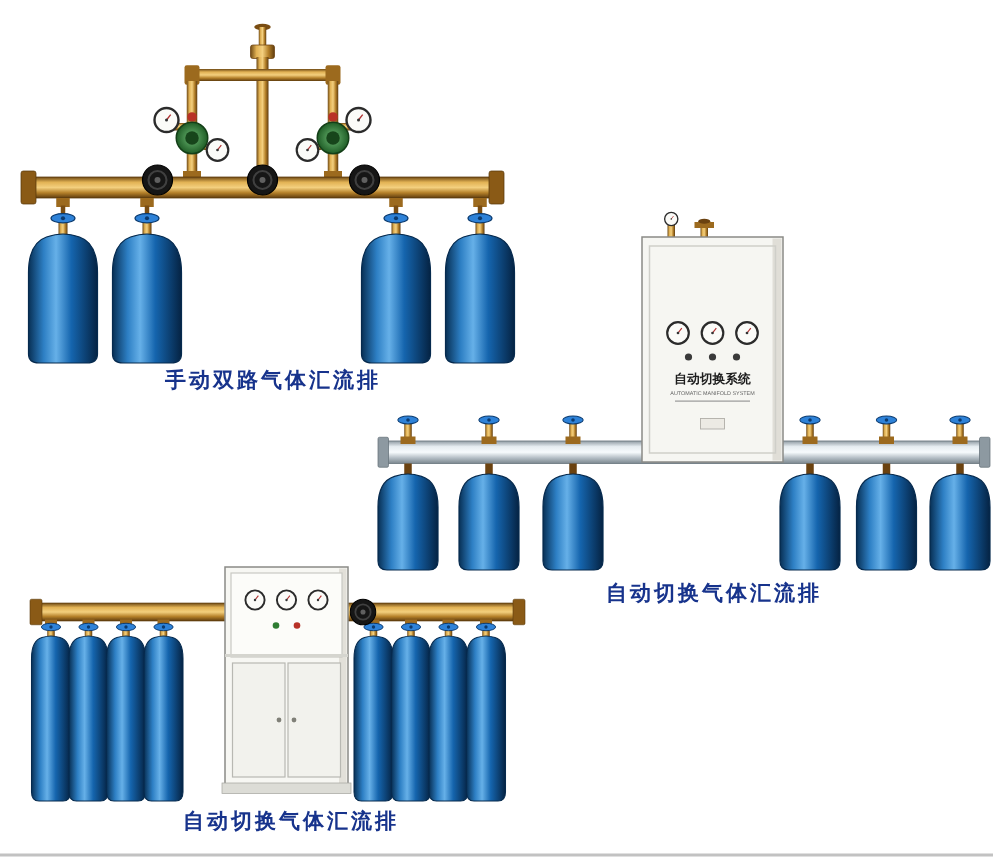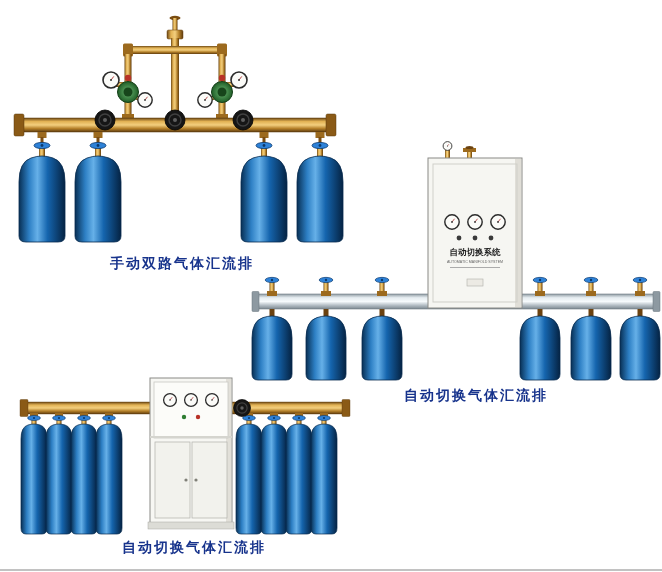--- a/index.html
+++ b/index.html
@@ -223,19 +223,19 @@
       <rect x="132" y="64" width="82" height="2" fill="#d5d5cf"></rect>
       <rect x="137" y="70" width="35" height="76" fill="#f2f2ed" stroke="#b8b8b2" stroke-width="0.8"></rect>
       <rect x="174" y="70" width="35" height="76" fill="#f2f2ed" stroke="#b8b8b2" stroke-width="0.8"></rect>
       <circle cx="168" cy="108" r="1.6" fill="#808078"></circle>
       <circle cx="178" cy="108" r="1.6" fill="#808078"></circle>
       <rect x="130" y="150" width="86" height="7" fill="#dcdcd6" stroke="#a8a8a2" stroke-width="0.5"></rect>
     </g>
   </g>
 </svg>
 
-<div class="caption" style="left:110px;top:255px;">手动双路气体汇流排</div>
+<div class="caption" style="left:110px;top:245px;">手动双路气体汇流排</div>
 <div class="caption" style="left:404px;top:387px;">自动切换气体汇流排</div>
 <div class="caption" style="left:122px;top:539px;">自动切换气体汇流排</div>
 
 <div class="bottom-rule"></div>
 
 </div>
 
 </body></html>

